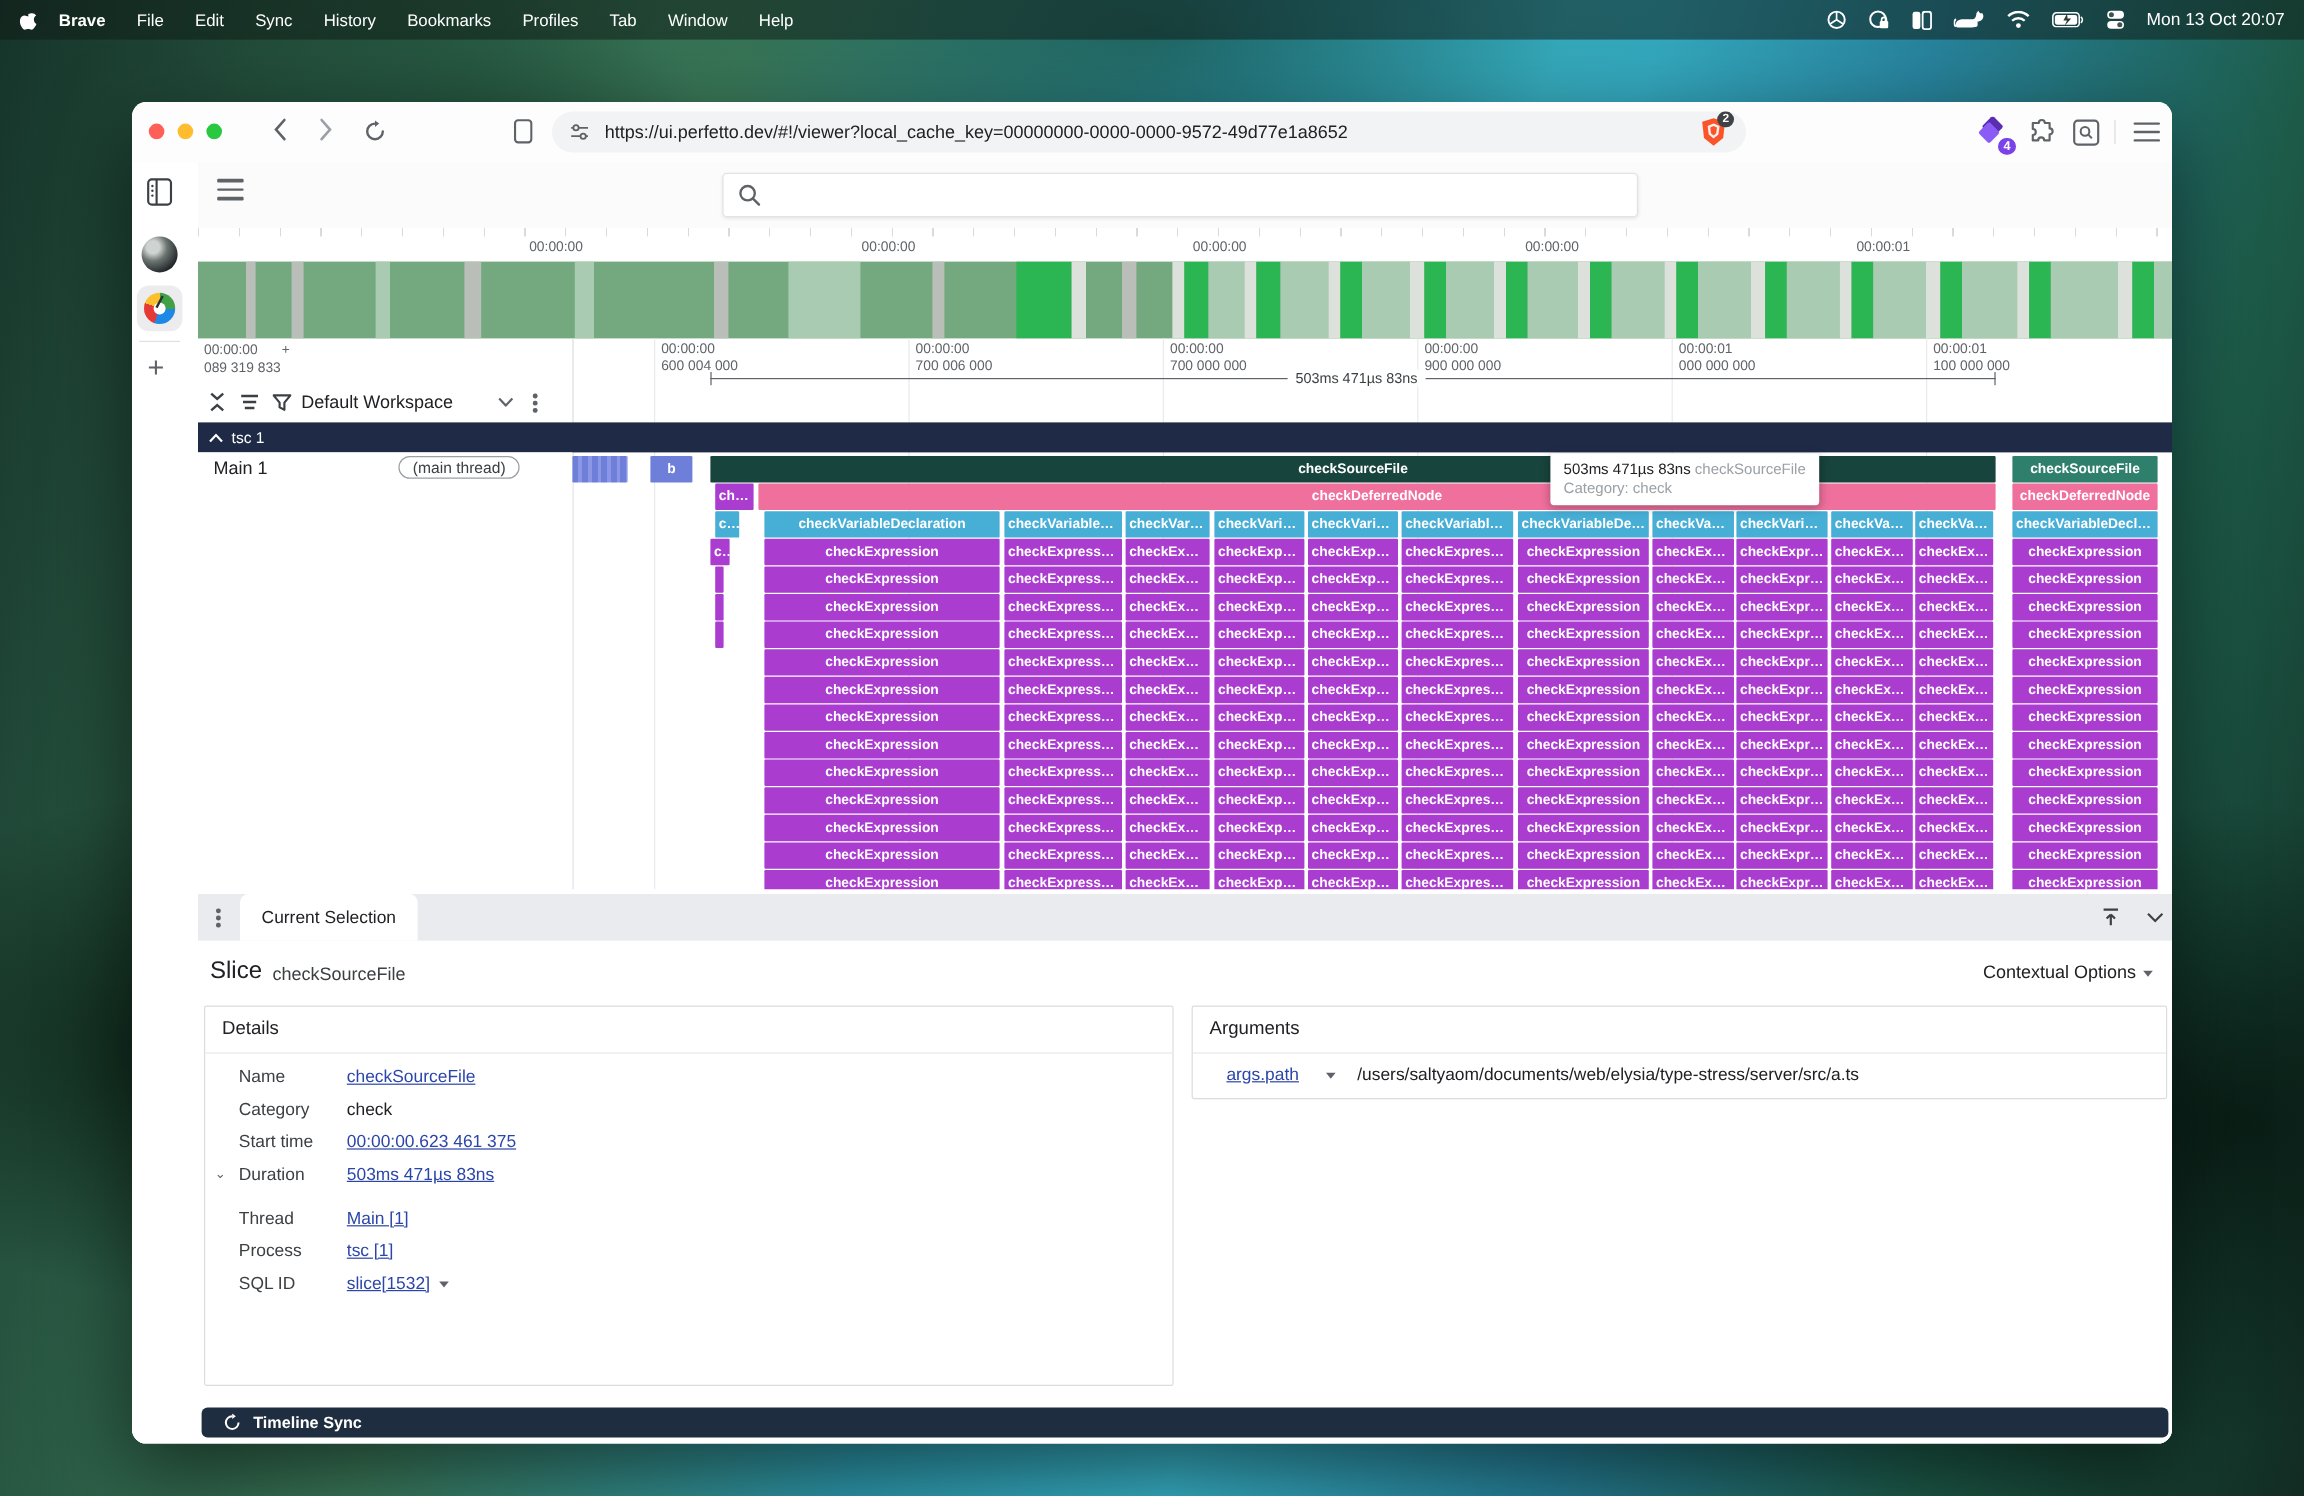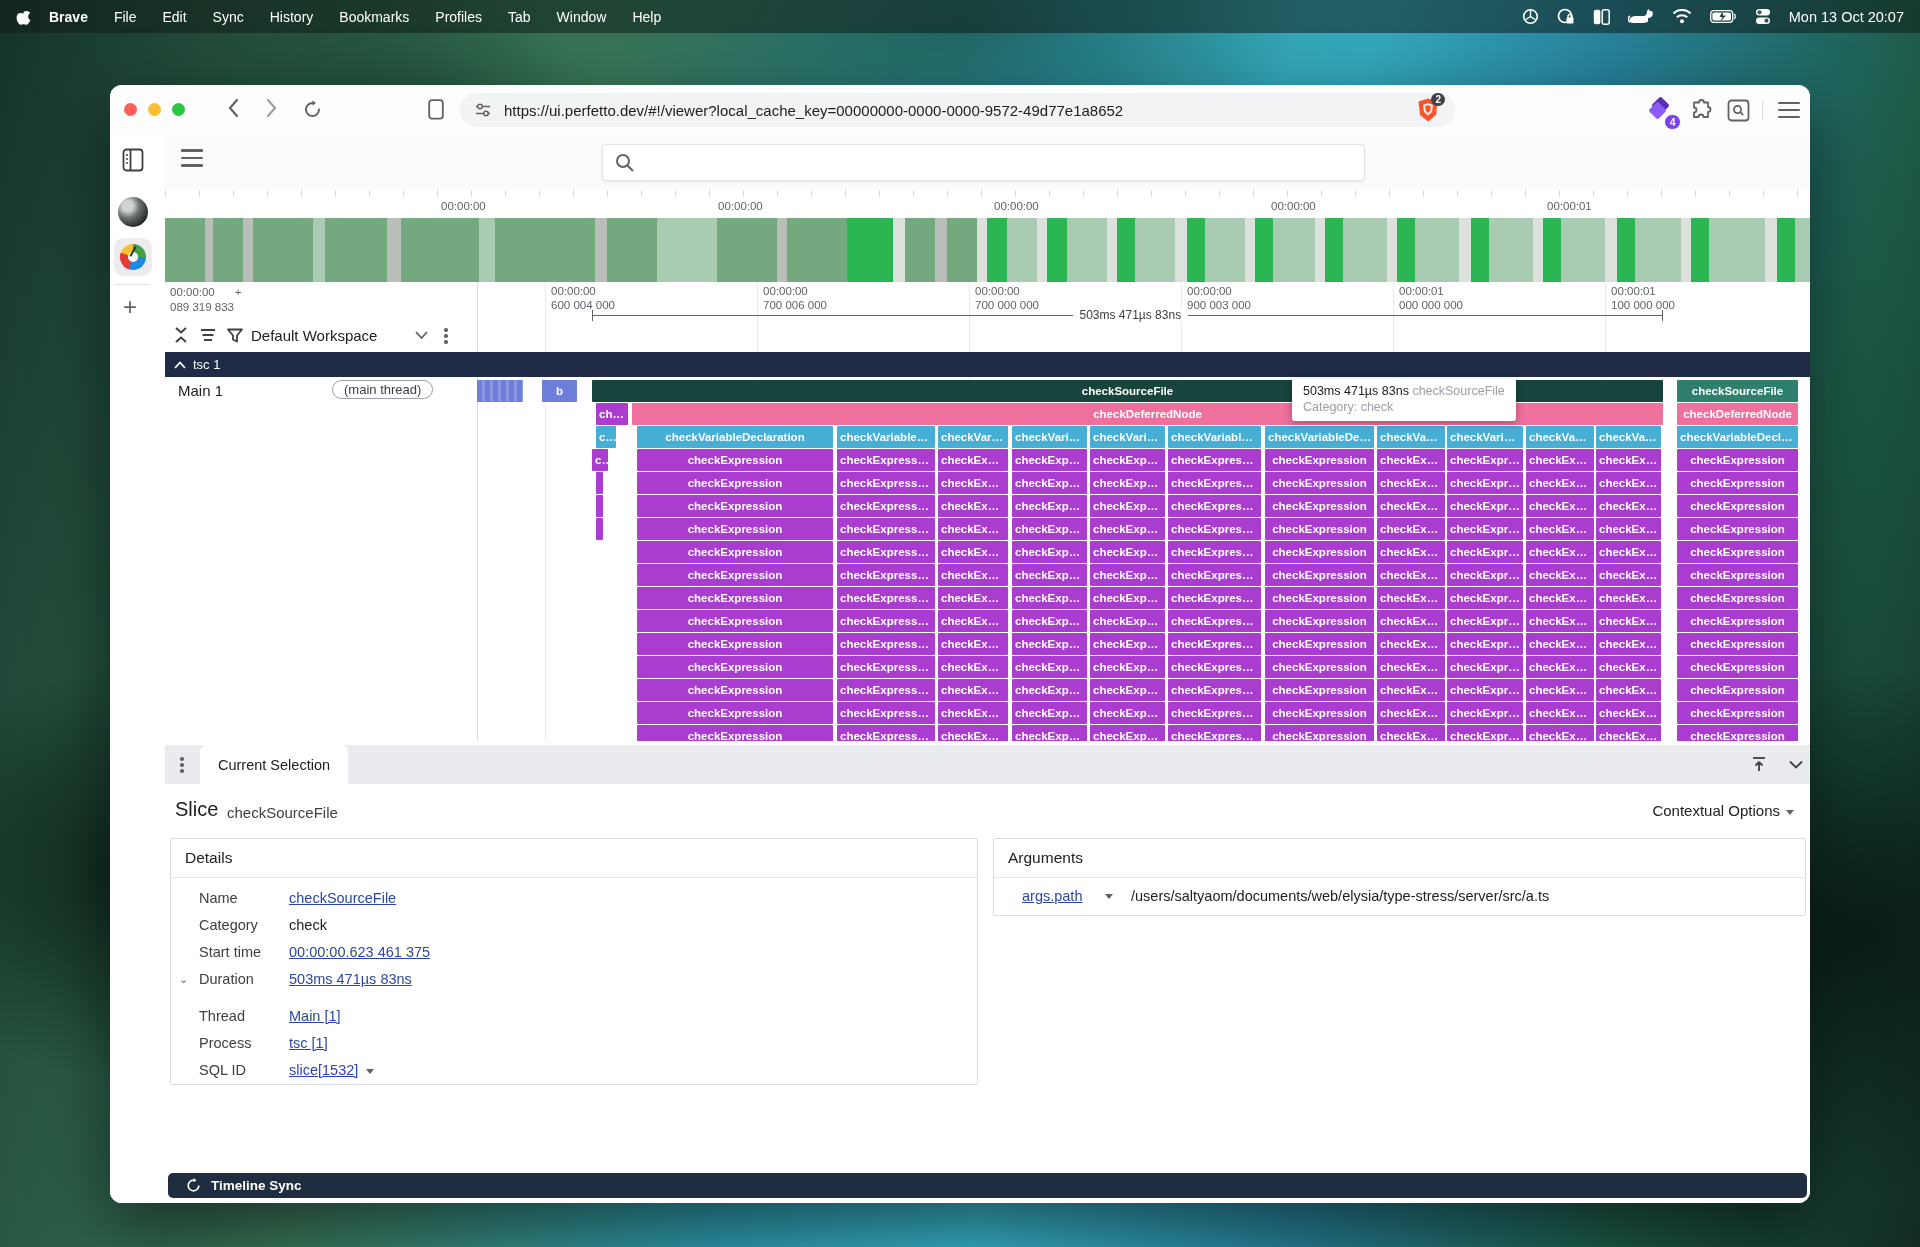--- a/index.html
+++ b/index.html
@@ -331,21 +331,21 @@
             <div class="rulerlabel" style="left: 598px; top: 149px; position: absolute;">
               <div>00:00:00</div>
               <div>700 006 000</div>
             </div>
             <div class="rulerlabel" style="left: 810px; top: 149px; position: absolute;">
               <div>00:00:00</div>
               <div>700 000 000</div>
             </div>
             <div class="rulerlabel" style="left: 1022px; top: 149px; position: absolute;">
               <div>00:00:00</div>
-              <div>900 003 000</div>
+              <div>900 000 000</div>
             </div>
             <div class="rulerlabel" style="left: 1234px; top: 149px; position: absolute;">
               <div>00:00:01</div>
               <div>000 000 000</div>
             </div>
             <div class="rulerlabel" style="left: 1446px; top: 149px; position: absolute;">
               <div>00:00:01</div>
               <div>100 000 000</div>
             </div>
           </div>
@@ -587,21 +587,21 @@
             <path d="M1 1.5 L7 7.5 L13 1.5" stroke="#3c4043" stroke-width="1.8" fill="none"></path>
           </svg>
         </div>
 
         <div class="slicerow">
           <span class="slicekind abs" style="left:10px;top:14px">Slice</span>
           <span class="slicename abs" style="left:62px;top:20px">checkSourceFile</span>
           <span class="contextual"><span>Contextual Options</span><span class="caret"></span></span>
         </div>
 
-        <div class="card" style="left:5px;top:703px;width:808px;height:247px">
+        <div class="card" style="left:5px;top:703px;width:808px;height:317px">
           <div class="cardtitle">Details</div>
           <div id="detailsrows" style="position:relative">
               <div class="drow" style="left: 0px; top: 9px; width: 100%;">
                 <span class="dlabel">Name</span>
                 <span class="dvalue dlink">checkSourceFile</span>
               </div>
               <div class="drow" style="left: 0px; top: 36px; width: 100%;">
                 <span class="dlabel">Category</span>
                 <span class="dvalue">check</span>
               </div>

